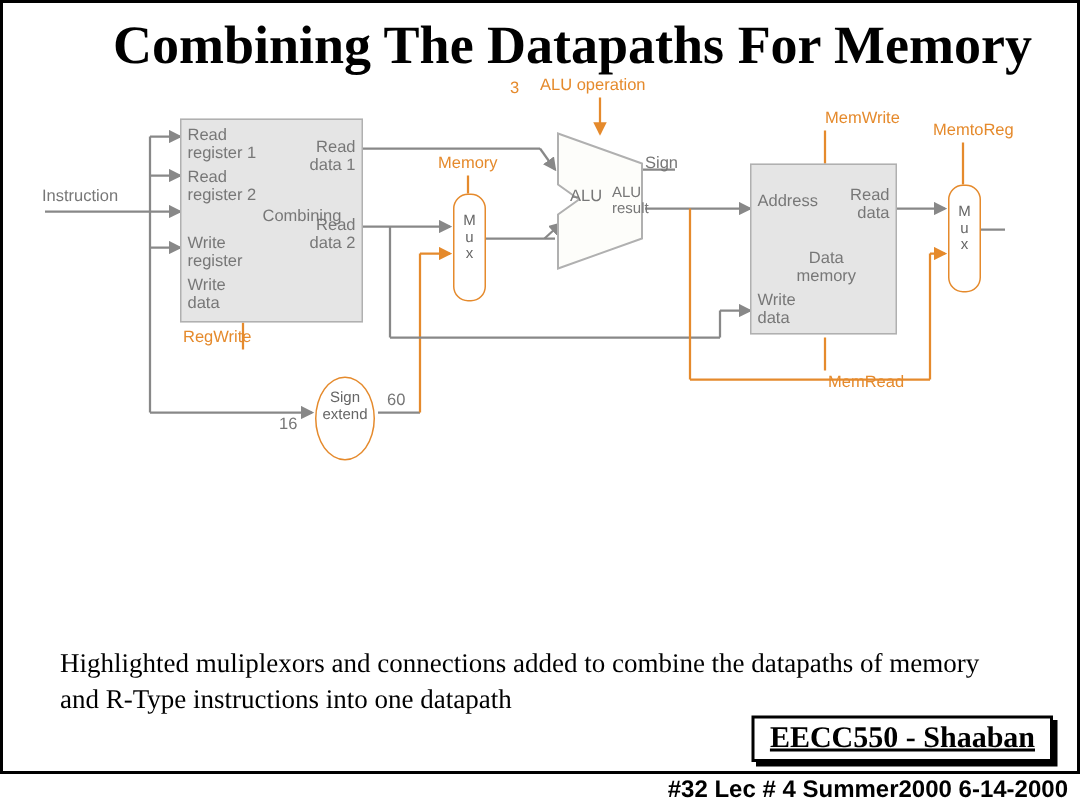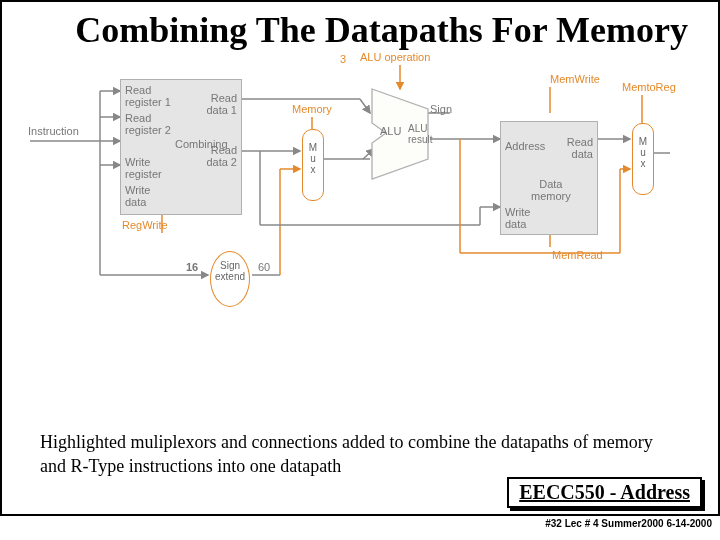--- a/index.html
+++ b/index.html
@@ -89,21 +89,21 @@
     box-shadow: 3px 3px 0 #000;
     padding: 2px 10px;
     font-size: 20px;
     font-weight: bold;
     text-decoration: underline;
   }
   .subfooter {
     position: absolute;
     right: 8px;
     top: 518px;
-    font-size: 10px;
+    font-size: 16px;
     font-family: Arial, sans-serif;
     font-weight: bold;
   }
   svg { position: absolute; top:0; left:0; }
 </style>
 </head>
 <body>
 
 <div class="slide">
 
@@ -202,39 +202,39 @@
 
     <div class="mux" style="left:272px; top:64px; white-space:pre;">M
 u
 x</div>
 
     <div class="lbl" style="left:350px; top:60px;">ALU</div>
     <div class="lbl" style="left:400px; top:38px;">Sign</div>
     <div class="lbl" style="left:378px; top:58px; white-space:pre; font-size:10px;">ALU
 result</div>
 
-    <div class="box" style="left:470px; top:56px; width:96px; height:112px;">
+    <div class="box" style="left:470px; top:44px; width:96px; height:112px;">
       <div class="lbl" style="left:4px; top:18px;">Address</div>
       <div class="lbl" style="right:4px; top:14px; white-space:pre; text-align:right;">Read
 data</div>
       <div class="lbl" style="left:30px; top:56px; white-space:pre; text-align:center;">Data
 memory</div>
       <div class="lbl" style="left:4px; top:84px; white-space:pre;">Write
 data</div>
     </div>
 
     <div class="mux" style="left:602px; top:58px; white-space:pre;">M
 u
 x</div>
 
     <div class="sign-ext" style="left:180px; top:186px; white-space:pre;">Sign
 extend</div>
-    <div class="lbl" style="left:156px; top:196px;font-weight:bold;">16</div>
+    <div class="lbl" style="left:156px; top:212px;">16</div>
     <div class="lbl" style="left:228px; top:196px;">60</div>
 
   </div>
 
   <div class="caption">Highlighted muliplexors and connections added to combine the datapaths of memory and R-Type instructions into one datapath</div>
 
-  <div class="footer-box">EECC550 - Address</div>
+  <div class="footer-box">EECC550 - Shaaban</div>
 </div>
 
 <div class="subfooter">#32  Lec # 4   Summer2000    6-14-2000</div>
 
 </body></html>

